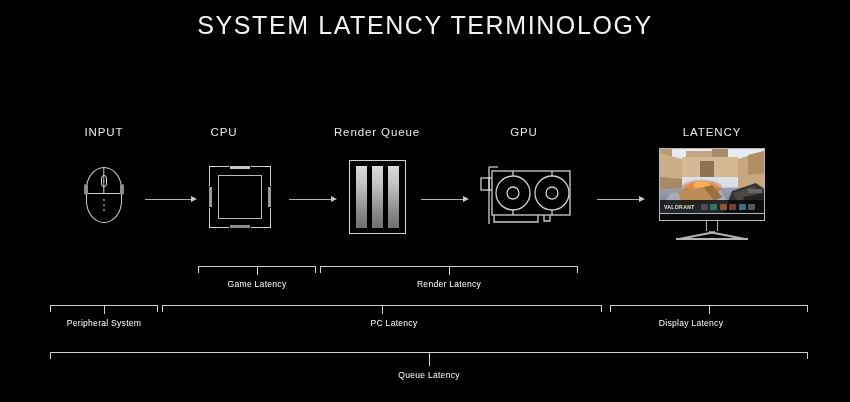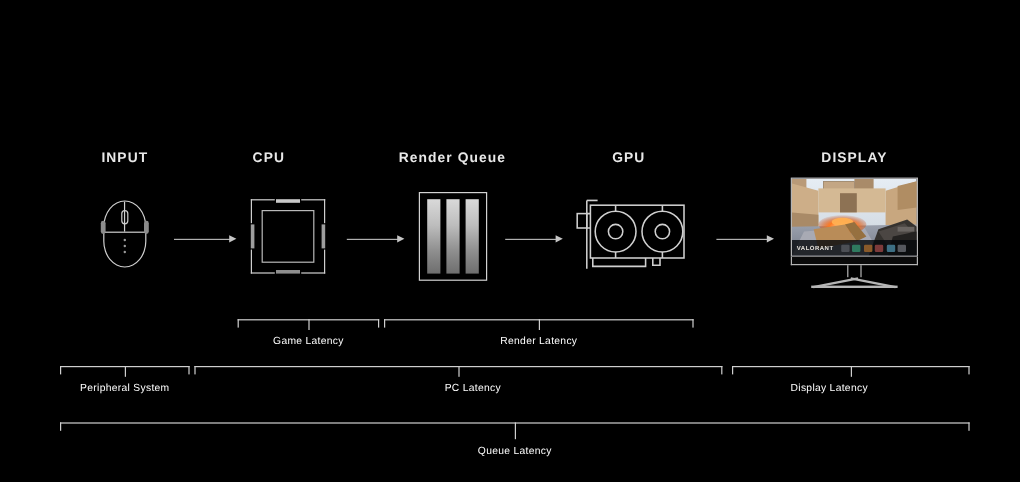--- a/index.html
+++ b/index.html
@@ -33,21 +33,21 @@
     font-weight: 300;
     letter-spacing: 1.6px;
     color: #f2f2f2;
     white-space: nowrap;
   }
   
   .stage-label {
     position: absolute;
     top: 126px;
     font-size: 11.5px;
-    font-weight: 700;
+    font-weight: 400;
     letter-spacing: 0.9px;
     color: #e8e8e8;
     text-align: center;
     transform: translateX(-50%);
     white-space: nowrap;
   }
   
   .icon-box {
     position: absolute;
     transform: translateX(-50%);
@@ -295,26 +295,27 @@
     color: #ffffff;
     transform: translateX(-50%);
     white-space: nowrap;
   }
 </style>
 </head>
 <body>
 
 <div class="stage">
 
+  <div class="title">SYSTEM LATENCY TERMINOLOGY</div>
 
   <div class="stage-label" style="left:104px">INPUT</div>
   <div class="stage-label" style="left:224px">CPU</div>
   <div class="stage-label" style="left:377px">Render Queue</div>
   <div class="stage-label" style="left:524px">GPU</div>
-  <div class="stage-label" style="left:712px">DISPLAY</div>
+  <div class="stage-label" style="left:712px">LATENCY</div>
 
   <div class="icon-box" style="left:104px; top:167px; width:46px; height:60px;">
     <div class="mouse-body">
       <div class="mouse-split"></div>
       <div class="mouse-div"></div>
       <div class="mouse-wheel"></div>
       <div class="mouse-side left"></div>
       <div class="mouse-side right"></div>
       <div class="mouse-dot" style="top:31px"></div>
       <div class="mouse-dot" style="top:36px"></div>

